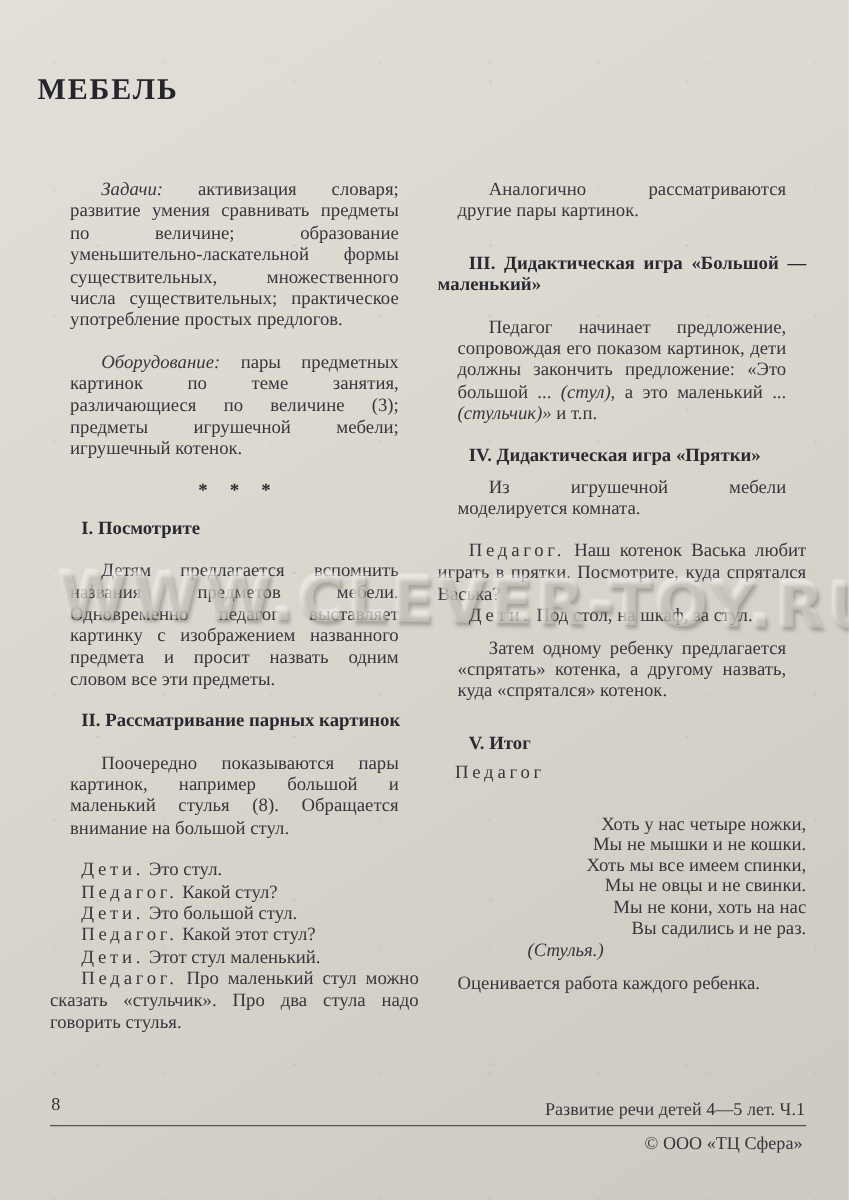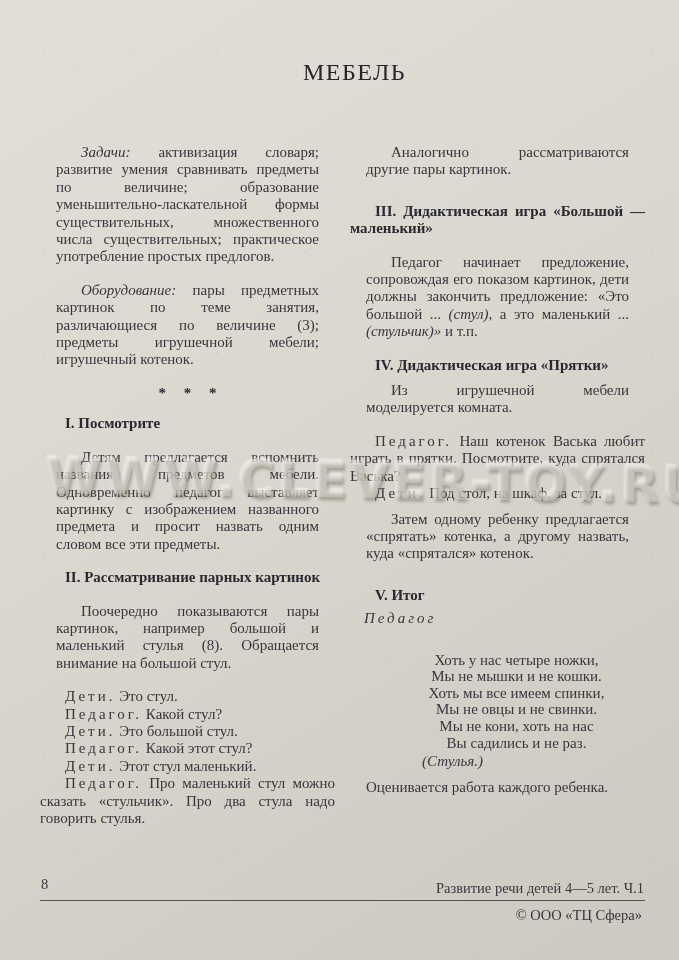--- a/index.html
+++ b/index.html
@@ -16,22 +16,21 @@
       radial-gradient(rgba(95,90,78,0.09) 0.6px, transparent 1.3px),
       linear-gradient(148deg, rgba(255,255,255,0.22) 0%, rgba(255,255,255,0.05) 40%, rgba(60,55,45,0.05) 78%, rgba(60,55,45,0.08) 100%);
     background-size: 157px 131px, 87px 101px, 100% 100%;
     font-family: "Liberation Serif", "DejaVu Serif", serif;
     color: #38363d;
   }
 
   .title {
     position: absolute;
     top: 59px; left: 0; right: 0;
-    text-align: center;
-    font-weight: 400;
+    font-weight: 700;
     font-size: 24px;
     letter-spacing: 1.5px;
     color: #26252d;
     padding-left: 30px;
   }
 
   .columns {
     position: absolute;
     top: 128px;
     left: 40px;
@@ -66,23 +65,23 @@
     font-weight: 700;
     text-indent: 25px;
     text-align: justify;
     color: #2a2931;
   }
   .hd-lg { margin-top: 24px; }
 
   .dlg-block { margin-top: 7px; }
   .dlg { margin: 0; text-indent: 25px; }
   .speaker { letter-spacing: 3px; }
-  .speaker-line { margin: 3px 0 4px; text-indent: 14px; font-style: italic; }
+  .speaker-line { margin: 3px 0 4px; text-indent: 14px; }
 
-  .poem { margin: 24px 0 0 38px; line-height: 16.6px; text-align: center; }
+  .poem { margin: 24px 0 0 38px; line-height: 16.6px; text-align: right; }
   .attr { font-style: italic; text-align: center; padding-right: 90px; margin-top: 2px; }
 
   .watermark {
     position: absolute;
     left: 46px;
     top: 452px;
     z-index: 3;
     font-family: "DejaVu Sans", sans-serif;
     font-weight: 700;
     font-size: 50px;

